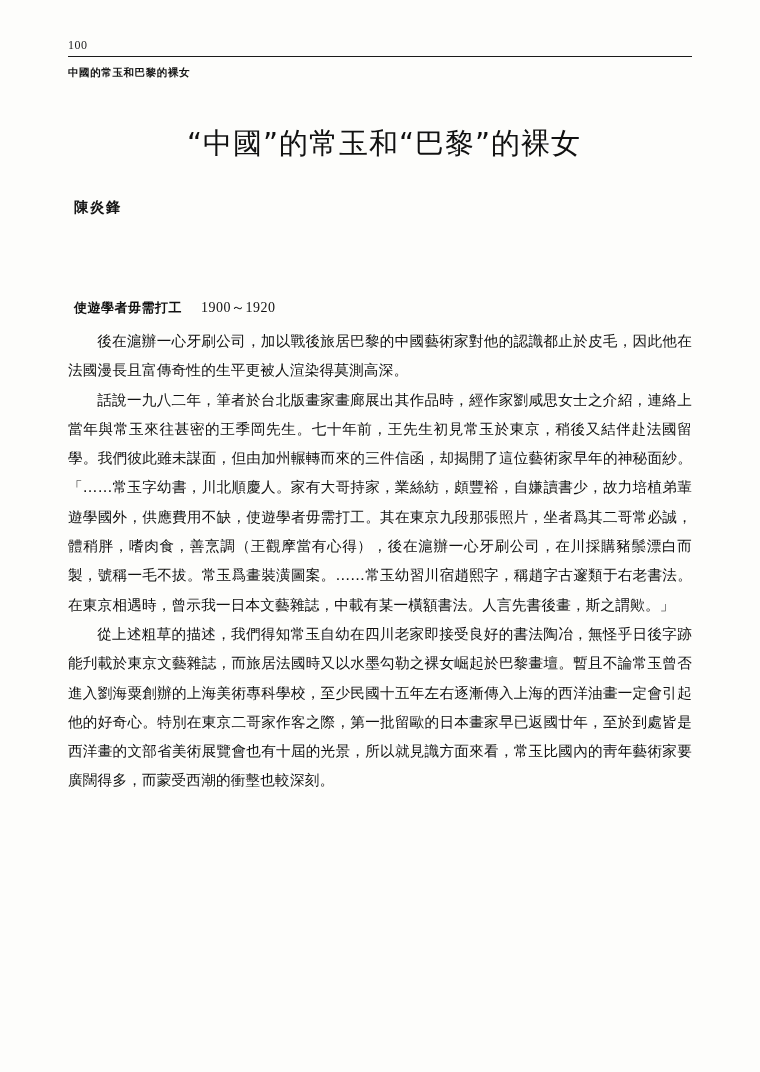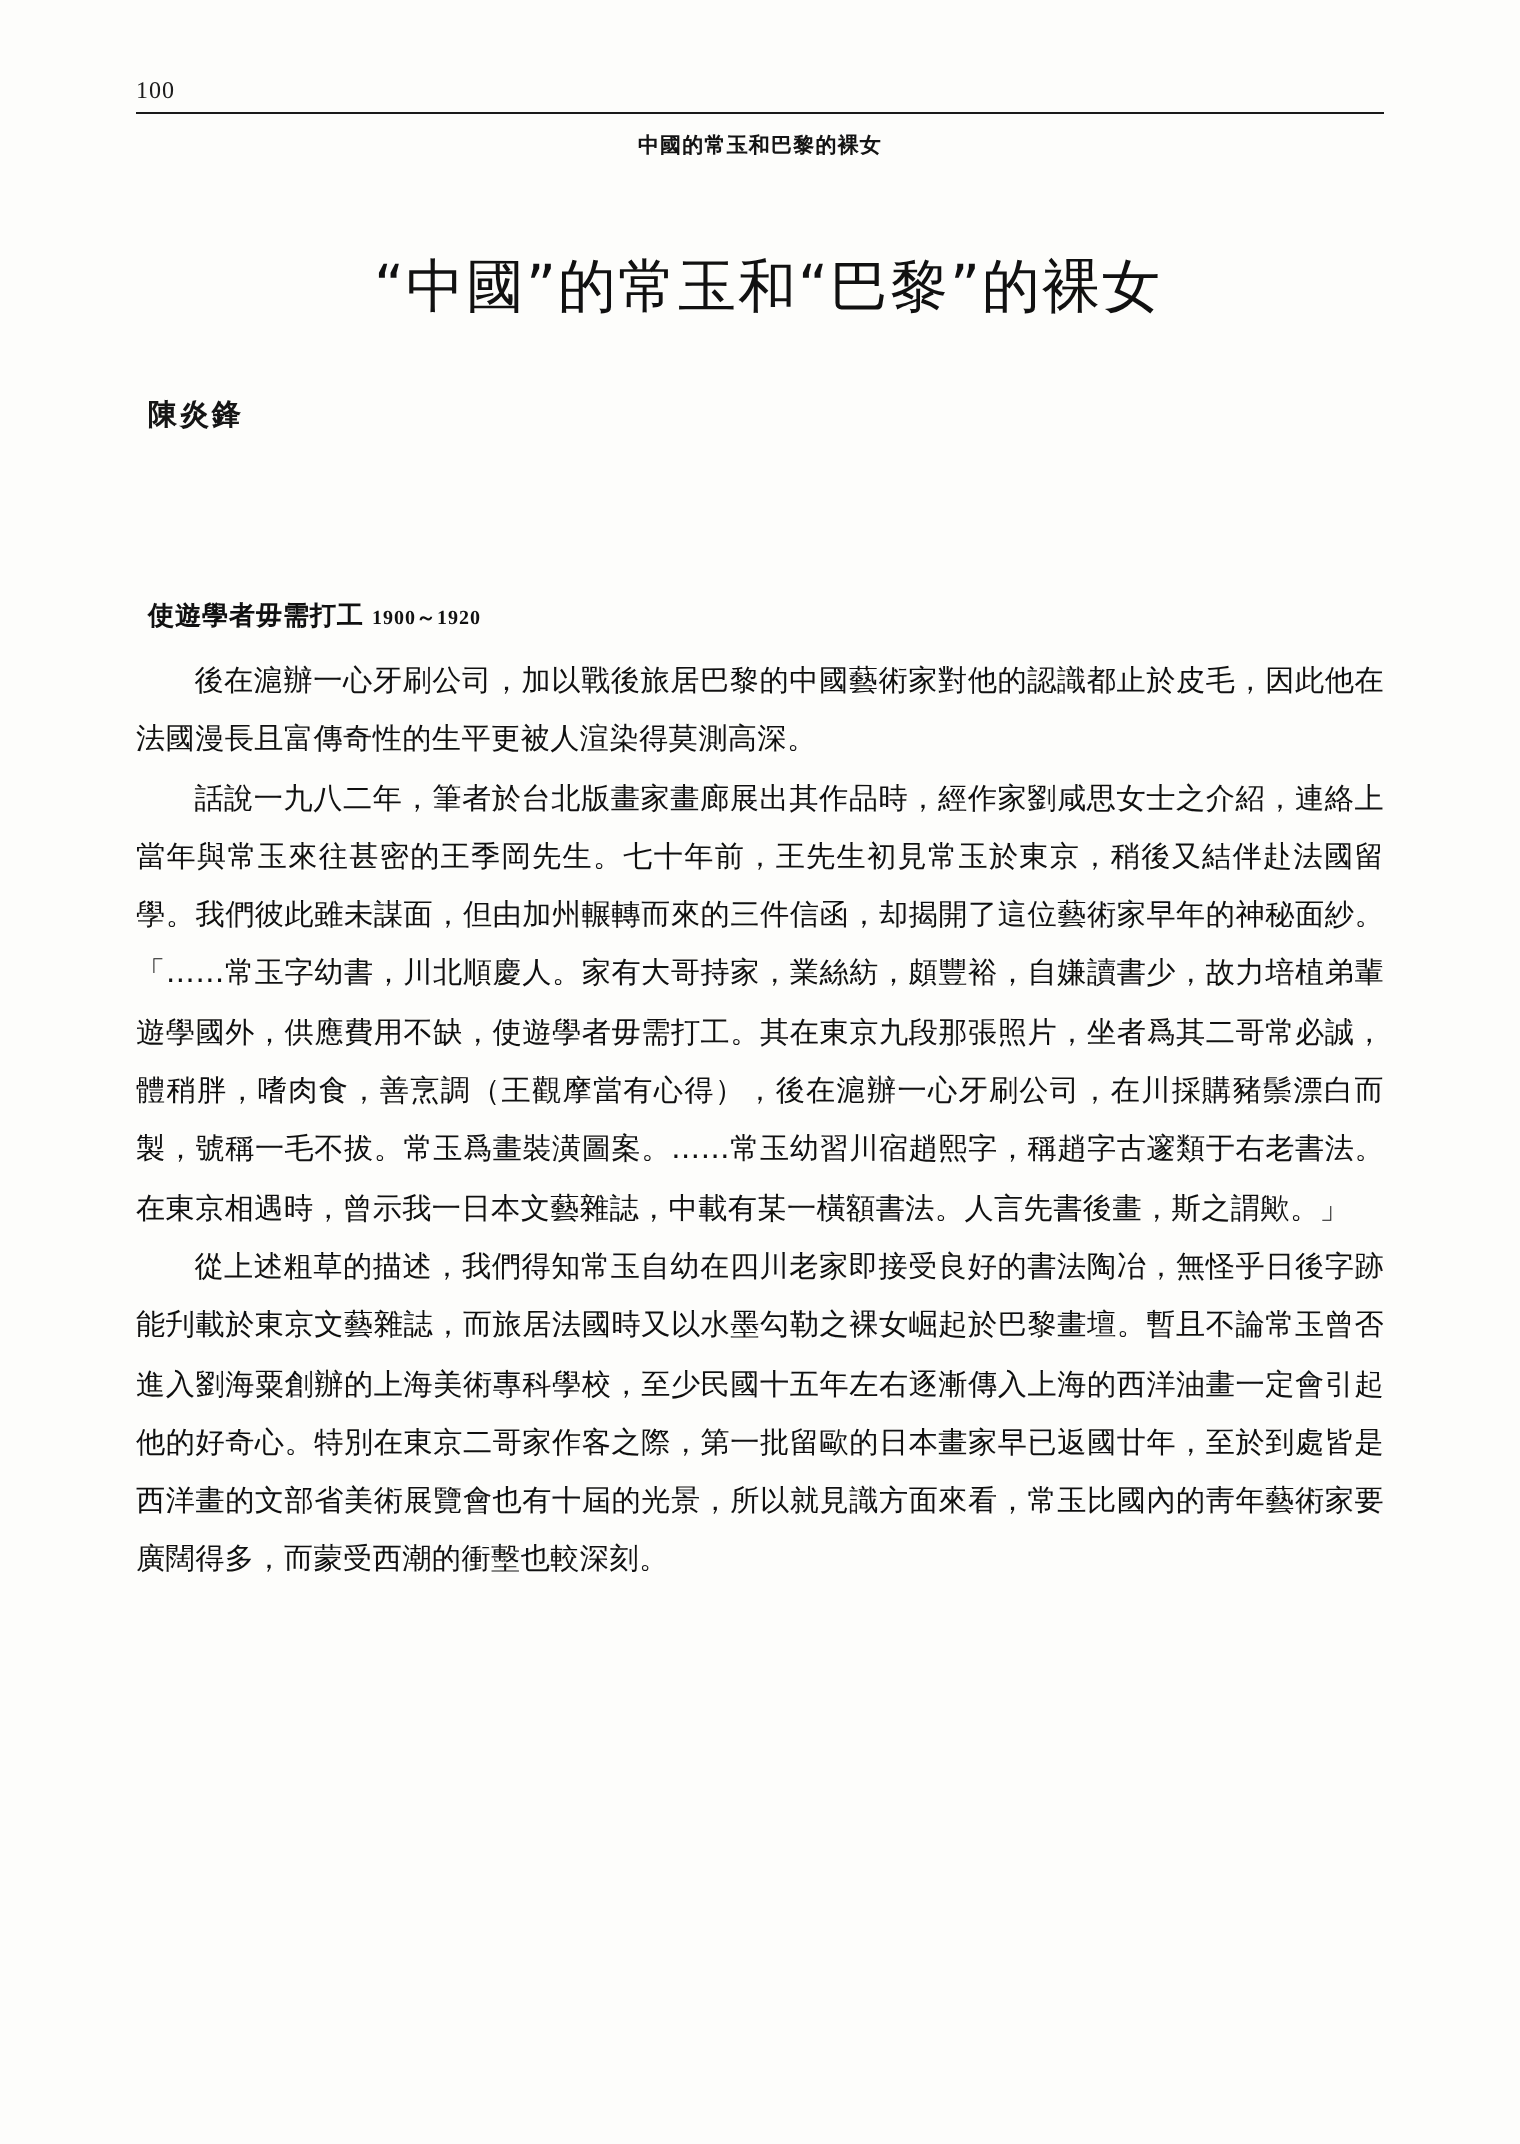--- a/index.html
+++ b/index.html
@@ -37,21 +37,20 @@
     margin: 0 0 9px 0;
     width: 100%;
   }
   .runninghead {
     font-family: "DejaVu Sans", sans-serif;
     font-size: 10.5px;
     font-weight: bold;
     color: #141414;
     letter-spacing: 0.6px;
     margin-bottom: 44px;
-    text-align: center;
   }
   .title {
     font-family: "DejaVu Sans", sans-serif;
     font-size: 29px;
     font-weight: normal;
     color: #111111;
     letter-spacing: 1px;
     text-align: center;
     margin: 0 0 34px 0;
     padding-left: 8px;
@@ -67,24 +66,24 @@
   .section-head {
     font-family: "DejaVu Sans", sans-serif;
     font-size: 13px;
     font-weight: bold;
     color: #111111;
     letter-spacing: 0.5px;
     margin: 0 0 9px 6px;
   }
   .section-head .years {
     font-family: "Liberation Serif", serif;
-    font-weight: bold;
-    font-size: 10px;
+    font-weight: normal;
+    font-size: 14px;
     letter-spacing: 0.5px;
-    margin-left: 4px;
+    margin-left: 19px;
   }
   .body-text p {
     font-family: "DejaVu Sans", sans-serif;
     font-size: 14.6px;
     line-height: 29.3px;
     color: #101010;
     margin: 0;
     text-align: justify;
     text-justify: inter-ideograph;
     letter-spacing: 0.2px;

